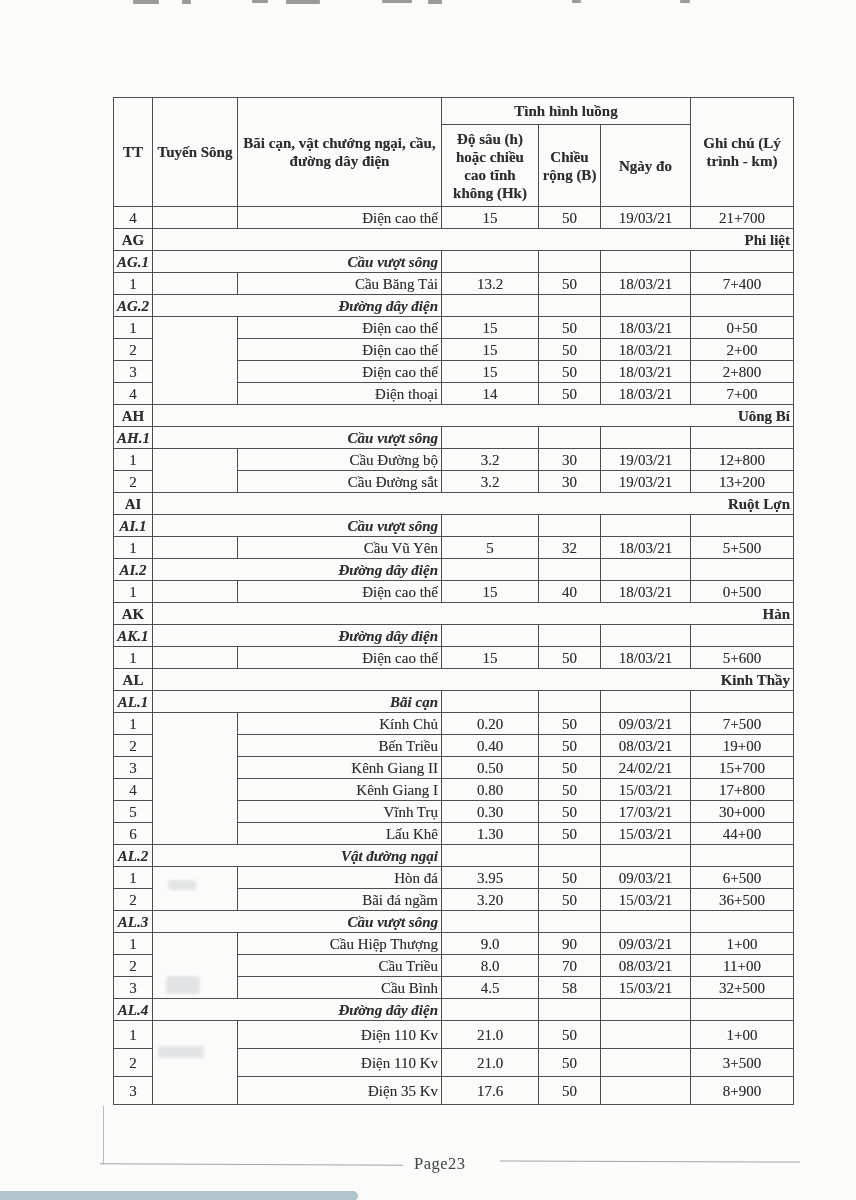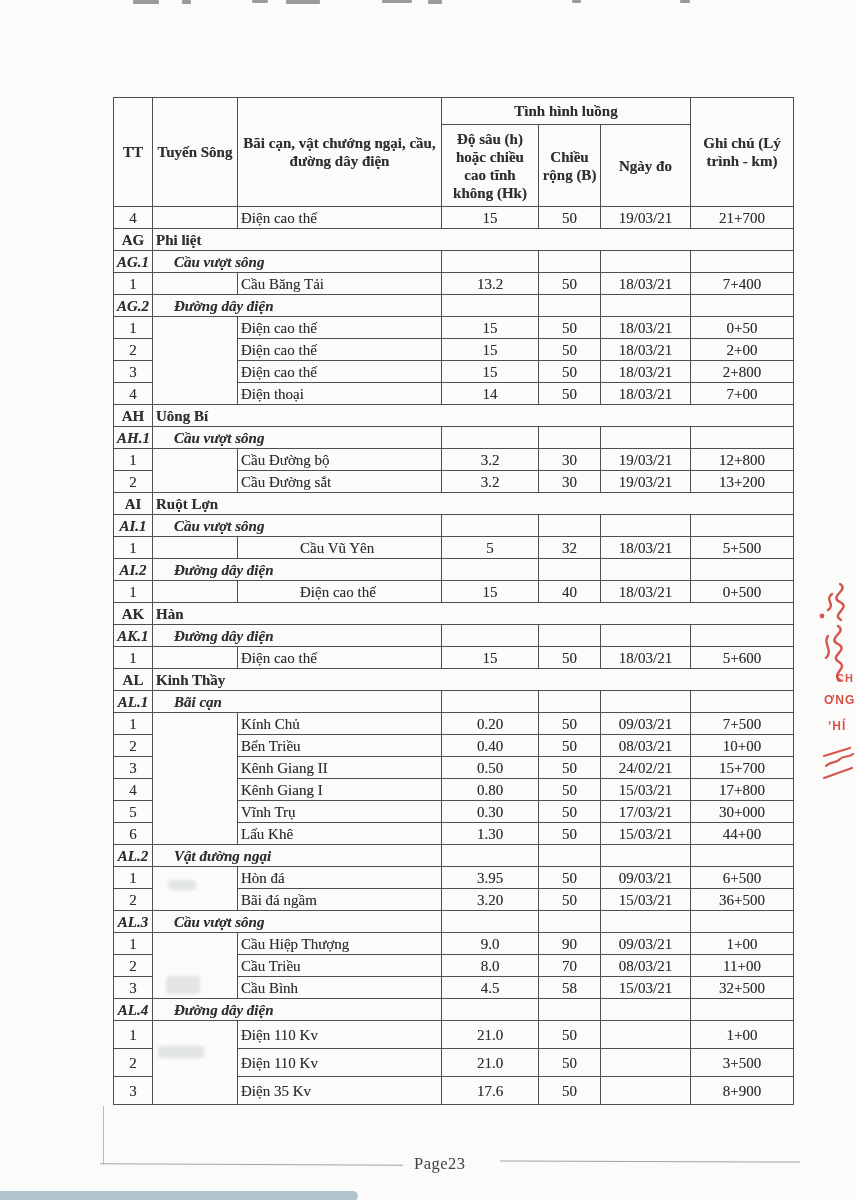--- a/index.html
+++ b/index.html
@@ -22,21 +22,21 @@
     padding:0 3px;
     overflow:hidden;
     text-shadow:0 0 .4px rgba(40,40,40,.45);
   }
   .doc-table thead th{font-weight:bold;text-align:center;vertical-align:middle;padding:2px 3px}
   .doc-table thead tr.h1 th{height:22px}
   .doc-table thead tr.h2 th{height:77px}
   .doc-table tbody tr{height:22px}
   .doc-table tbody tr.tall{height:28px}
   .c-tt{text-align:center;padding:0 1px}
-  .c-name{text-align:left;padding-left:7px}
+  .c-name{text-align:right;padding-left:7px}
   .c-name.ind{padding-left:62px}
   .c-num{text-align:center}
   tr.section-row td{font-weight:bold}
   tr.section-row td.c-name{}
   tr.subsection-row td{font-weight:bold;font-style:italic}
   tr.subsection-row td.c-name{padding-left:21px}
 
   
   .stamp{position:absolute;left:796px;top:572px;width:60px;height:220px;pointer-events:none}
   .stamp svg{position:absolute}
@@ -296,21 +296,21 @@
           <td class="c-num">50</td>
           <td class="c-num">09/03/21</td>
           <td class="c-num">7+500</td>
         </tr>
         <tr class="data-row">
           <td class="c-tt">2</td>
           <td class="c-name">Bến Triều</td>
           <td class="c-num">0.40</td>
           <td class="c-num">50</td>
           <td class="c-num">08/03/21</td>
-          <td class="c-num">10+00</td>
+          <td class="c-num">19+00</td>
         </tr>
         <tr class="data-row">
           <td class="c-tt">3</td>
           <td class="c-name">Kênh Giang II</td>
           <td class="c-num">0.50</td>
           <td class="c-num">50</td>
           <td class="c-num">24/02/21</td>
           <td class="c-num">15+700</td>
         </tr>
         <tr class="data-row">
@@ -424,41 +424,20 @@
           <td class="c-tt">3</td>
           <td class="c-name">Điện 35 Kv</td>
           <td class="c-num">17.6</td>
           <td class="c-num">50</td>
           <td class="c-num"></td>
           <td class="c-num">8+900</td>
         </tr>
       </tbody>
   </table>
 
-  <div class="stamp">
-    <svg width="44" height="108" viewBox="0 0 44 108" style="left:14px;top:8px">
-      <g fill="none" stroke="#d0453a" stroke-width="2.4" stroke-linecap="round" opacity=".9">
-        <path d="M30,4 C40,10 18,16 30,22 C42,28 20,34 31,40"></path>
-        <path d="M22,14 C14,20 26,24 18,30"></path>
-        <path d="M28,46 C38,52 16,58 28,64 C40,70 18,76 29,82 C39,88 20,94 30,100"></path>
-        <path d="M18,56 C12,64 24,70 16,78"></path>
-      </g>
-      <circle cx="12" cy="36" r="2.4" fill="#d0453a" opacity=".9"></circle>
-    </svg>
-    <div class="frag frag1">CH</div>
-    <div class="frag frag2">ƠNG</div>
-    <div class="frag frag3">ʼHÍ</div>
-    <svg width="36" height="40" viewBox="0 0 36 40" style="left:24px;top:172px">
-      <g fill="none" stroke="#d0453a" stroke-width="2.2" stroke-linecap="round" opacity=".9">
-        <path d="M4,12 L30,4"></path>
-        <path d="M6,22 C12,16 16,20 20,15 C24,11 29,14 33,10"></path>
-        <path d="M4,34 L32,24"></path>
-      </g>
-    </svg>
-  </div>
 
   <div class="smudge sm1"></div>
   <div class="smudge sm2"></div>
   <div class="smudge sm3"></div>
   <div class="left-tail"></div>
 
   <div class="footer-line fl-left"></div>
   <div class="page-label">Page23</div>
   <div class="footer-line fl-right"></div>
   <div class="bottom-bar"></div>

